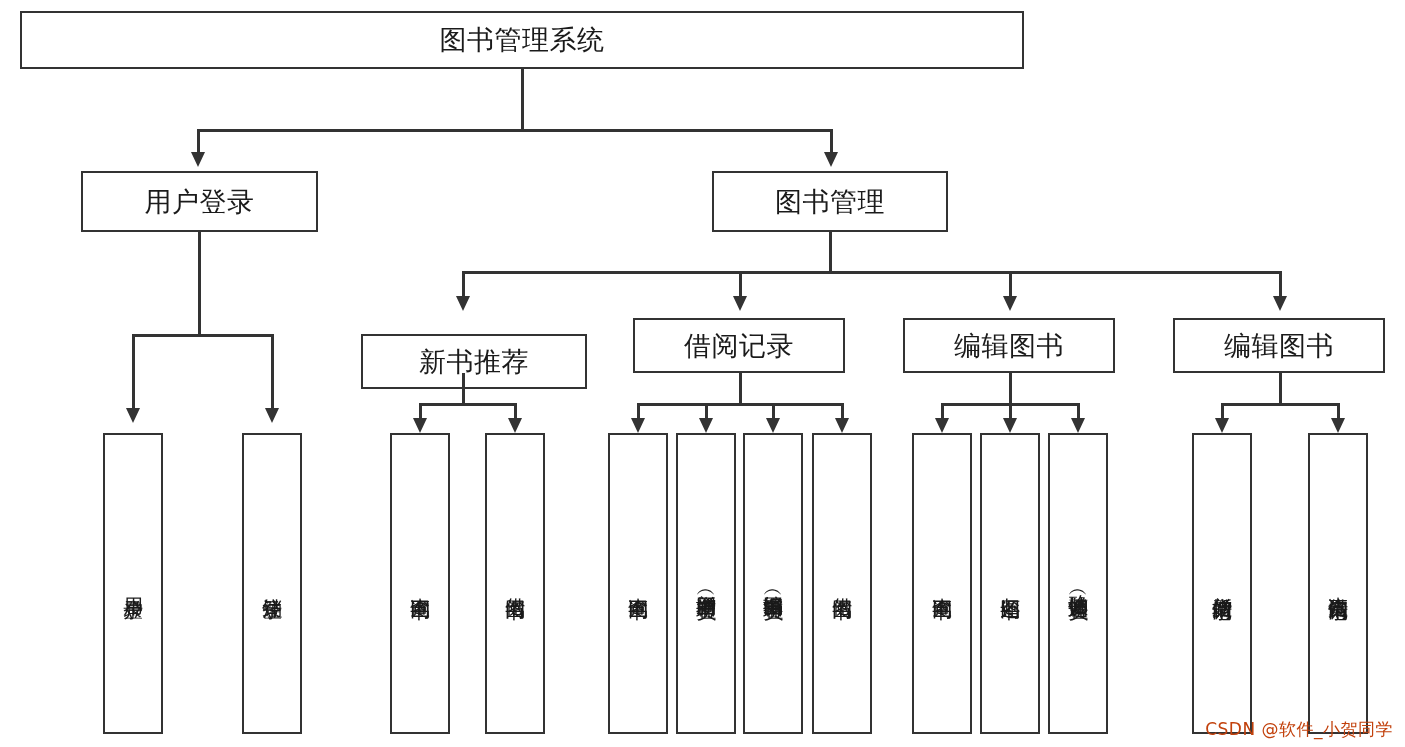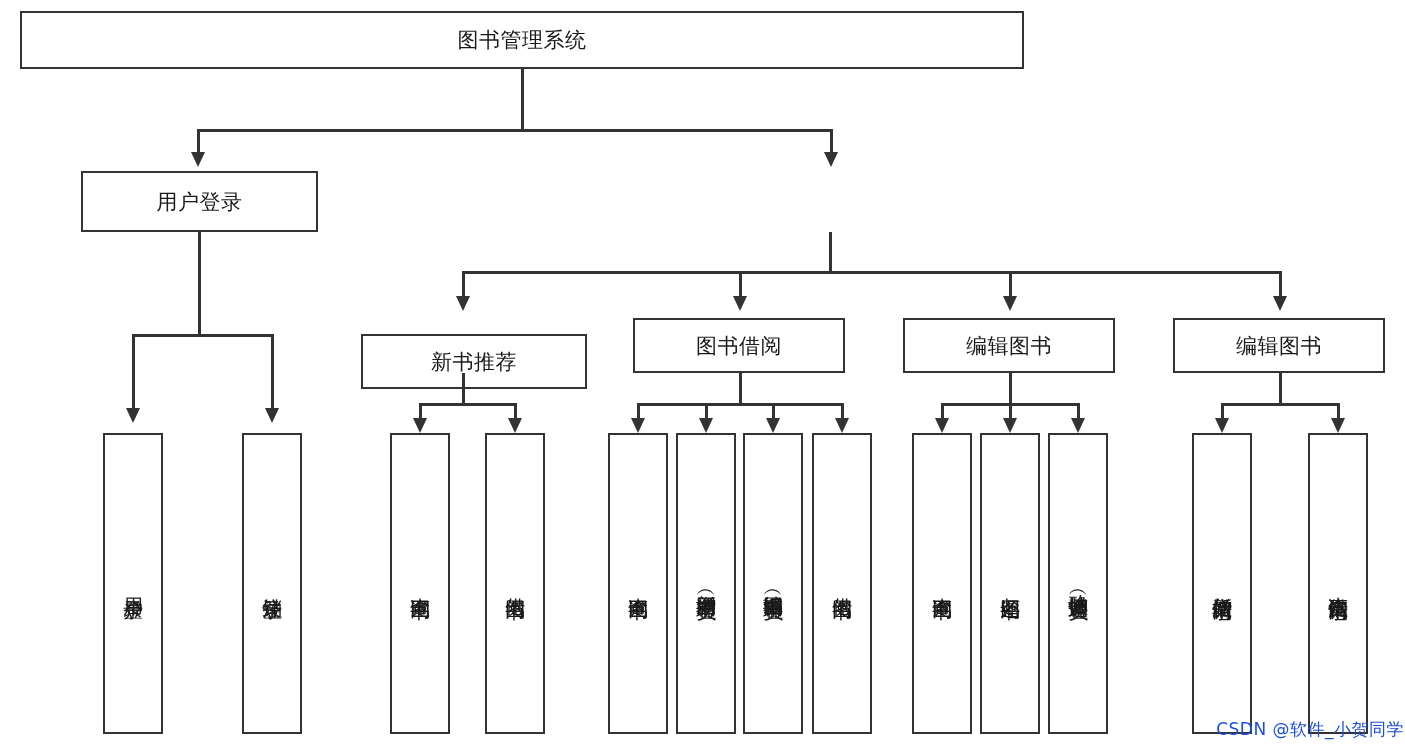--- a/index.html
+++ b/index.html
@@ -21,21 +21,21 @@
     position: absolute;
     box-sizing: border-box;
     border: 2.5px solid #333333;
     background: #ffffff;
     display: flex;
     align-items: center;
     justify-content: center;
     color: #1a1a1a;
   }
   .node.horizontal {
-    font-size: 21px;
+    font-size: 27px;
     letter-spacing: 0.5px;
     justify-content: center;
   }
   .node.vertical {
     writing-mode: vertical-rl;
     text-orientation: upright;
     font-size: 20px;
     line-height: 1.18;
     letter-spacing: 1px;
     padding: 6px 0;
@@ -56,24 +56,24 @@
   .arrow {
     position: absolute;
     width: 0;
     height: 0;
     border-left: 7px solid transparent;
     border-right: 7px solid transparent;
     border-top: 15px solid #333333;
   }
   #watermark {
     position: absolute;
-    right: 1px;
+    right: 12px;
     bottom: 6px;
     font-size: 17px;
-    color: #1d4ed8;
+    color: #c2410c;
     letter-spacing: 0.5px;
     white-space: nowrap;
     font-family: "DejaVu Sans", "Liberation Sans", sans-serif;
   }
 </style>
 </head>
 <body>
 
 <div id="canvas">
 
@@ -85,20 +85,23 @@
 
   <div class="conn h" style="left:198px; top:129px; width:635px;"></div>
 
   <div class="conn v" style="left:197px; top:129px; height:26px;"></div>
   <div class="arrow" style="left:191px; top:152px;"></div>
   <div class="conn v" style="left:830px; top:129px; height:26px;"></div>
   <div class="arrow" style="left:824px; top:152px;"></div>
 
   <div class="node horizontal" style="left:81px; top:171px; width:237px; height:61px;">
     <span class="label">用户登录</span>
+  </div>
+  <div class="node horizontal" style="left:712px; top:171px; width:236px; height:61px;">
+    <span class="label">图书管理</span>
   </div>
 
   <div class="conn v" style="left:198px; top:232px; height:104px;"></div>
   <div class="conn h" style="left:133px; top:334px; width:140px;"></div>
   <div class="conn v" style="left:132px; top:334px; height:77px;"></div>
   <div class="arrow" style="left:126px; top:408px;"></div>
   <div class="conn v" style="left:271px; top:334px; height:77px;"></div>
   <div class="arrow" style="left:265px; top:408px;"></div>
 
   <div class="conn v" style="left:829px; top:232px; height:42px;"></div>
@@ -109,21 +112,21 @@
   <div class="arrow" style="left:733px; top:296px;"></div>
   <div class="conn v" style="left:1009px; top:271px; height:28px;"></div>
   <div class="arrow" style="left:1003px; top:296px;"></div>
   <div class="conn v" style="left:1279px; top:271px; height:28px;"></div>
   <div class="arrow" style="left:1273px; top:296px;"></div>
 
   <div class="node horizontal" style="left:361px; top:334px; width:226px; height:55px;">
     <span class="label">新书推荐</span>
   </div>
   <div class="node horizontal" style="left:633px; top:318px; width:212px; height:55px;">
-    <span class="label">图书借阅</span>
+    <span class="label">借阅记录</span>
   </div>
   <div class="node horizontal" style="left:903px; top:318px; width:212px; height:55px;">
     <span class="label">编辑图书</span>
   </div>
   <div class="node horizontal" style="left:1173px; top:318px; width:212px; height:55px;">
     <span class="label">编辑图书</span>
   </div>
 
   <div class="conn v" style="left:462px; top:373px; height:32px;"></div>
   <div class="conn h" style="left:420px; top:403px; width:96px;"></div>

